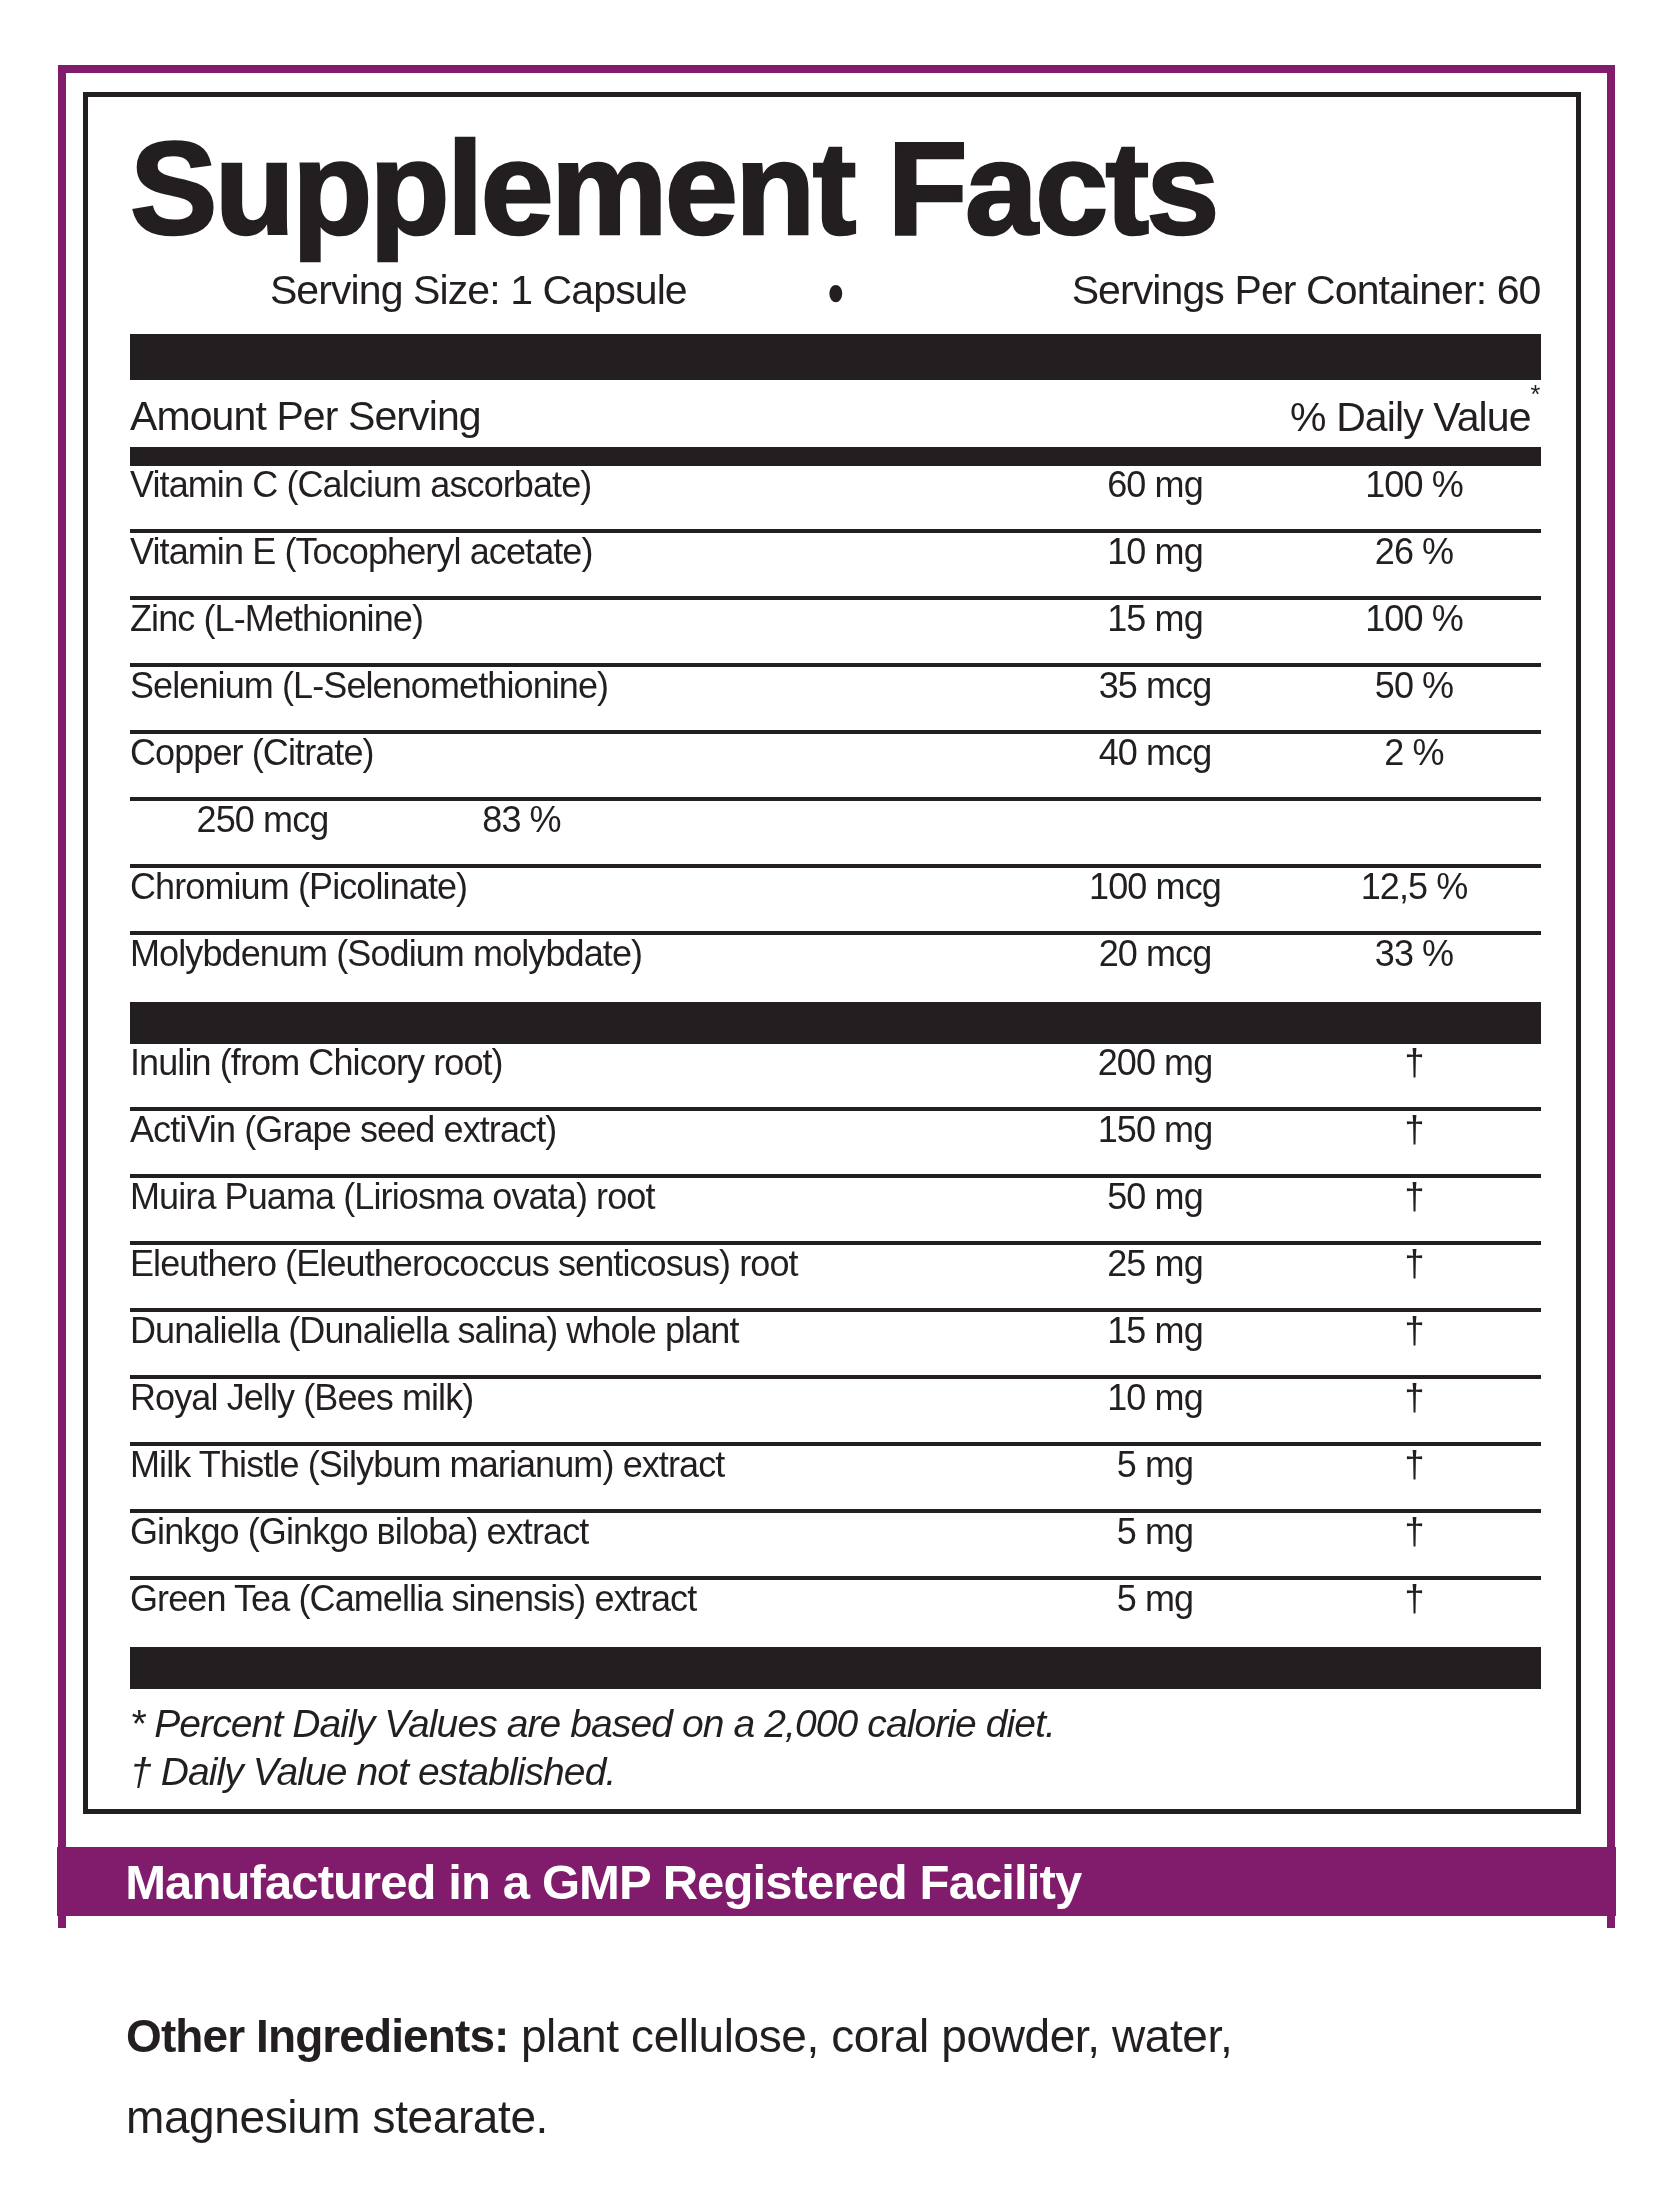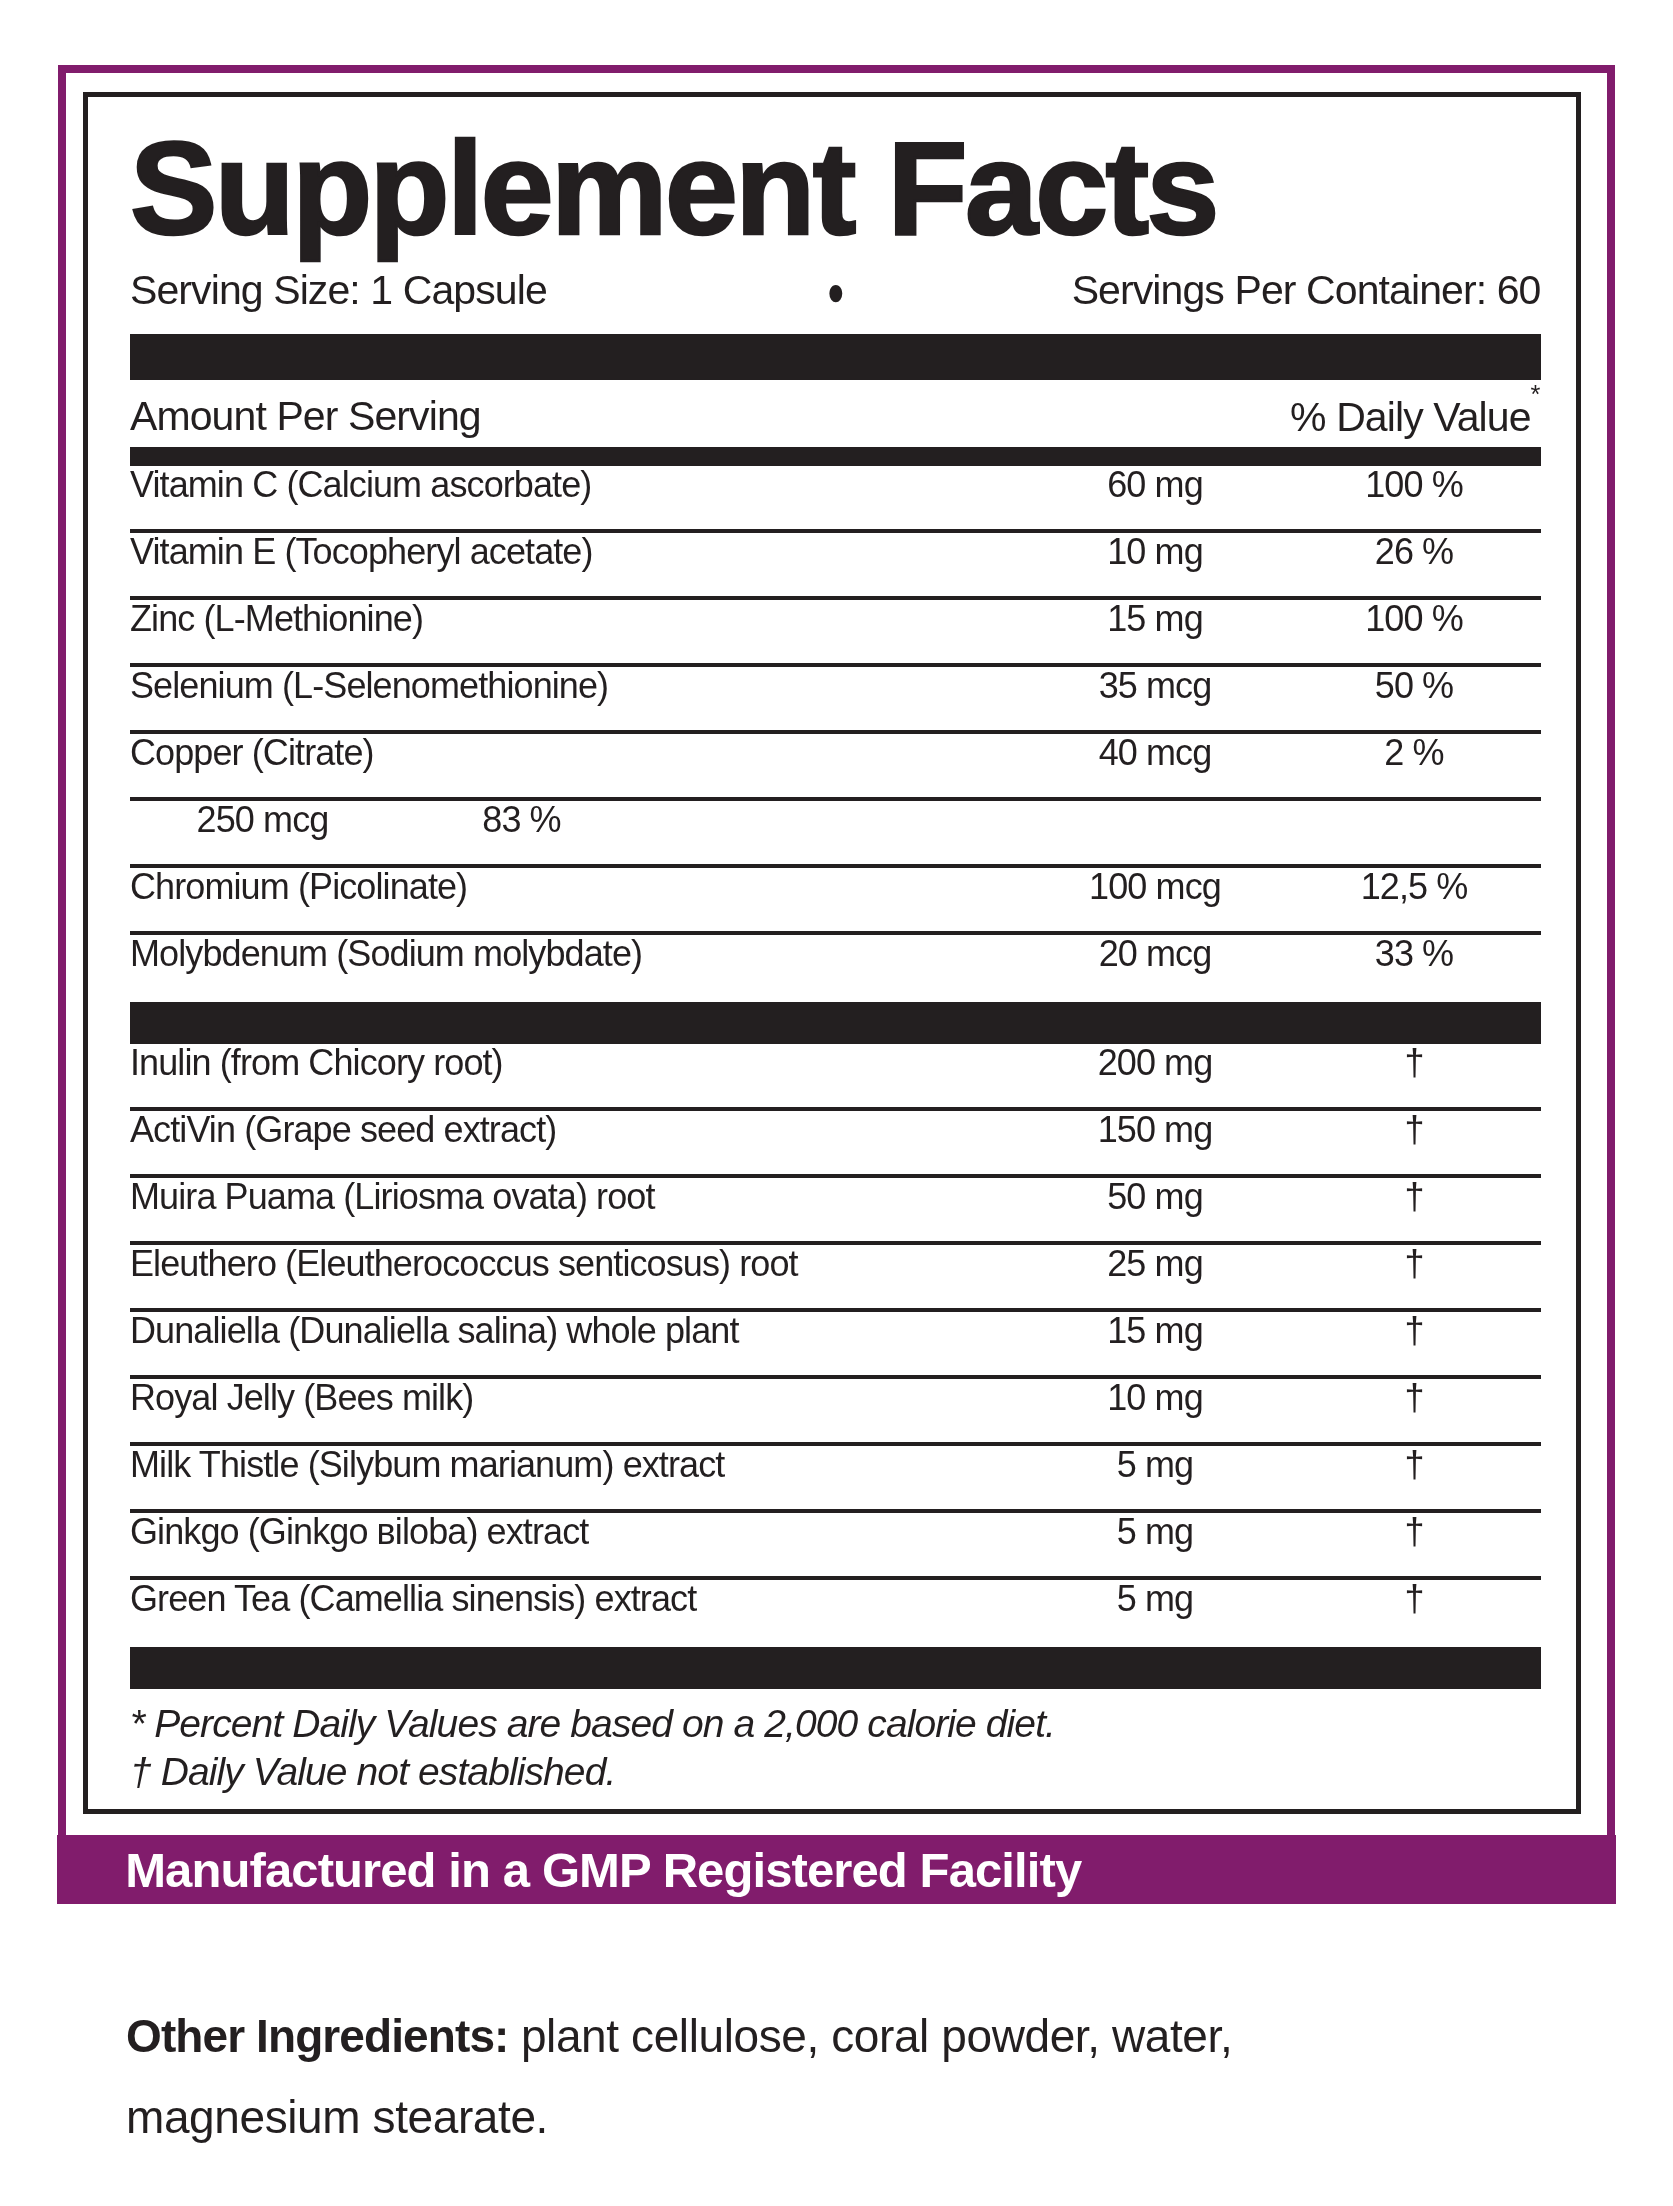--- a/index.html
+++ b/index.html
@@ -28,21 +28,21 @@
     margin:25px 0 0 0;
     font-size:131px;font-weight:bold;line-height:1.02;
     letter-spacing:-2.6px;
     -webkit-text-stroke:2.6px currentColor;
     white-space:nowrap;
   }
   .serving-row{
     display:flex;align-items:center;margin-top:12.4px;
     font-size:41px;letter-spacing:-0.9px;line-height:1.1;
   }
-  .serving-row .left{flex:1;text-align:left;}
+  .serving-row .left{flex:1;text-align:center;}
   .serving-row .right{flex:1;text-align:right;}
   .bullet{font-size:30px;transform:scaleY(1.35);display:inline-block;}
   .bar{background:var(--ink);width:100%;}
   .bar-lg{height:46px;margin-top:21px;}
   .bar-md{height:19.4px;margin-top:8.8px;}
   .bar-sm{height:42px;}
   .header-row{
     display:flex;justify-content:space-between;align-items:flex-end;
     margin-top:14px;font-size:41px;letter-spacing:-0.9px;line-height:1.05;gap:40px;
   }
@@ -54,21 +54,21 @@
     font-size:36px;letter-spacing:-0.9px;line-height:1.05;
   }
   .row:last-child{border-bottom:none;}
   .row .nm{flex:1;text-align:left;padding-right:8.8px;}
   .row .amt{width:265px;text-align:center;flex:none;}
   .row .dv{width:253px;text-align:center;flex:none;}
   .footnotes{
     margin-top:10.6px;font-size:39px;line-height:1.22;letter-spacing:-0.9px;font-style:italic;
   }
   .banner{
-    margin:0 -8.8px;height:69px;background:var(--purple);color:#ffffff;
+    margin:12px -8.8px;height:69px;background:var(--purple);color:#ffffff;
     font-weight:bold;font-size:49px;letter-spacing:-0.9px;
     display:flex;align-items:center;padding-left:68px;
     white-space:nowrap;
   }
   .other{
     position:absolute;left:126px;top:1996px;width:1262px;margin:0;
     font-size:46px;line-height:1.75;letter-spacing:-0.4px;
   }
   .other b{letter-spacing:-0.9px;}
 </style>

